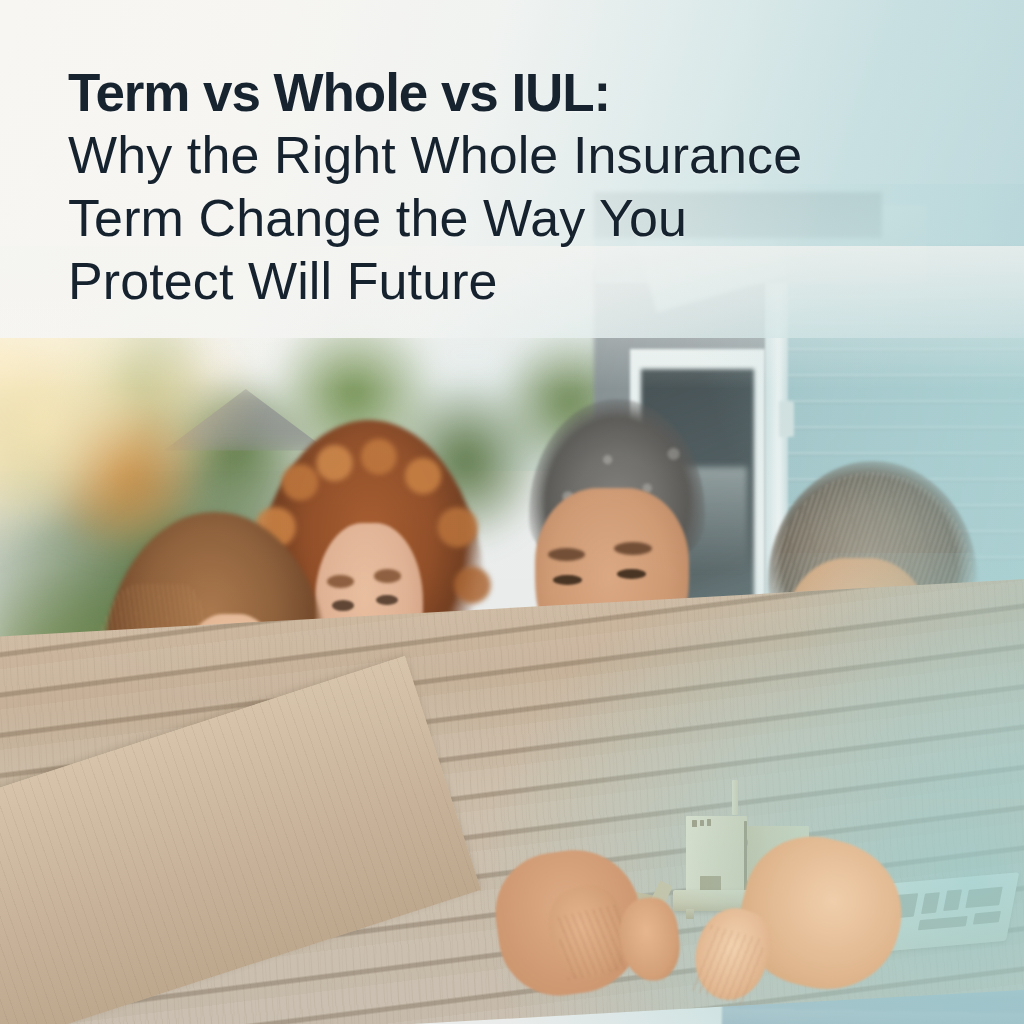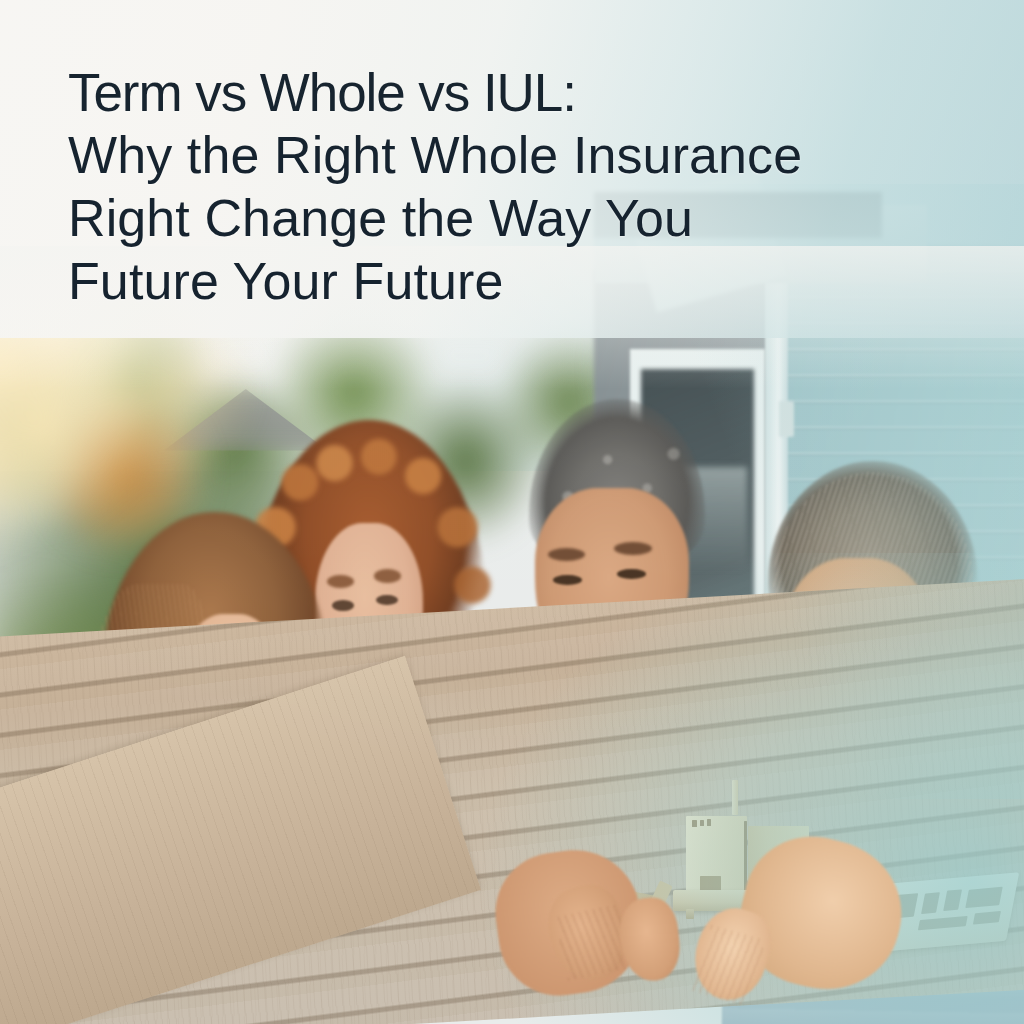--- a/index.html
+++ b/index.html
@@ -654,21 +654,21 @@
   }
   .t-line {
     display:block;
     color: #17242f;
     letter-spacing: -.015em;
     white-space: nowrap;
     text-shadow: 0 1px 2px rgba(255,255,255,.55);
   }
   .t-line.l1 {
     font-size: 53px;
-    font-weight: 400;
+    font-weight: 700;
     line-height: 62px;
     letter-spacing: -.02em;
   }
   .t-line.l2, .t-line.l3, .t-line.l4 {
     font-size: 52px;
     font-weight: 300;
     line-height: 63px;
     letter-spacing: .002em;
     color:#16232f;
   }
@@ -830,17 +830,17 @@
 
     <div class="soft-overlay"></div>
   </div>
 
   <div class="header-wash"></div>
   <div class="header-wash-fade"></div>
 
   <div class="title-block">
     <span class="t-line l1">Term vs Whole vs IUL:</span>
     <span class="t-line l2">Why the Right Whole Insurance</span>
-    <span class="t-line l3">Right Change the Way You</span>
-    <span class="t-line l4">Future Your Future</span>
+    <span class="t-line l3">Term Change the Way You</span>
+    <span class="t-line l4">Protect Will Future</span>
   </div>
 
 </div>
 
 </body></html>

